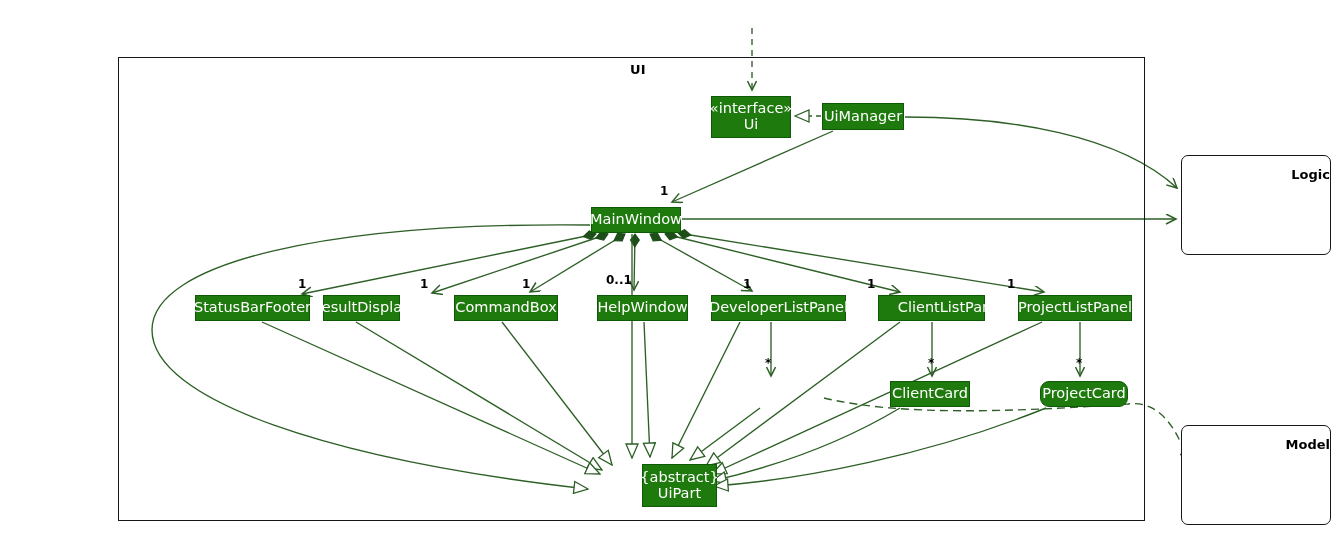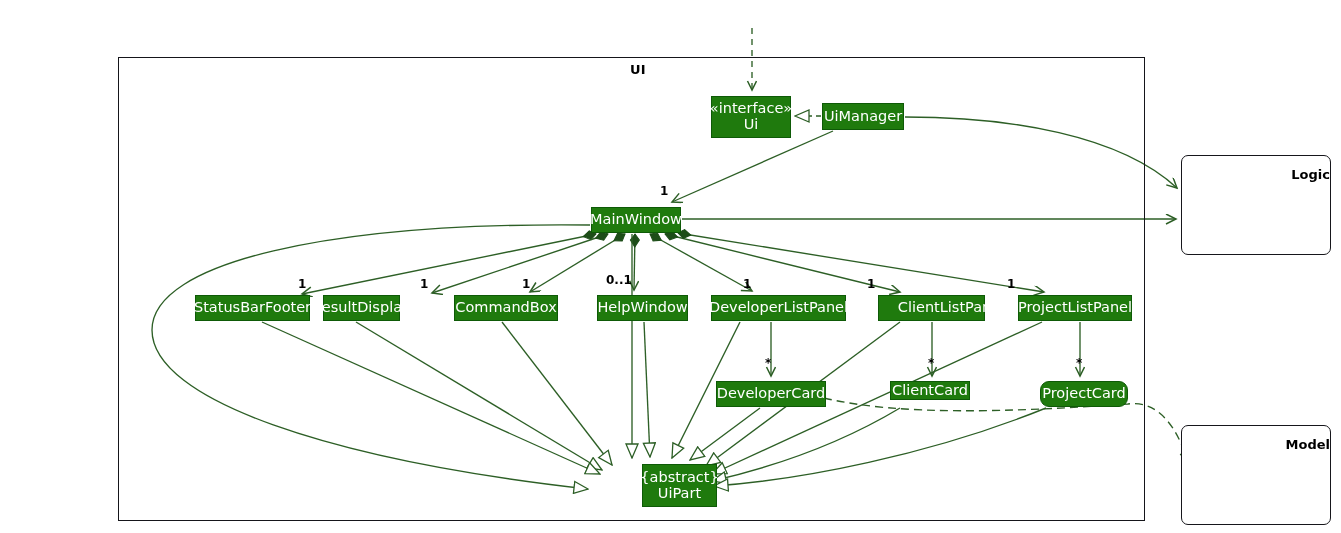--- a/index.html
+++ b/index.html
@@ -191,25 +191,22 @@
   </div>
 
   <div class="cls" style="left:878px; top:295px; width:107px; height:26px;padding-left:44px;">
     <span class="l1">ClientListPanel</span>
   </div>
 
   <div class="cls" style="left:1018px; top:295px; width:114px; height:26px;">
     <span class="l1">ProjectListPanel</span>
   </div>
 
-  <div class="cls" style="left:716px; top:381px; width:110px; height:26px;">
-    <span class="l1">DeveloperCard</span>
-  </div>
-
-  <div class="cls" style="left:890px; top:381px; width:80px; height:19px;">
+
+  <div class="cls" style="left:890px; top:381px; width:80px; height:26px;">
     <span class="l1">ClientCard</span>
   </div>
 
   <div class="cls" style="left:1040px; top:381px; width:88px; height:26px;border-radius:9px;">
     <span class="l1">ProjectCard</span>
   </div>
 
   <div class="cls" style="left:622px; top:464px; width:75px; height:43px;margin-left:20px;">
     <span class="l1">{abstract}</span>
     <span class="l2">UiPart</span>

